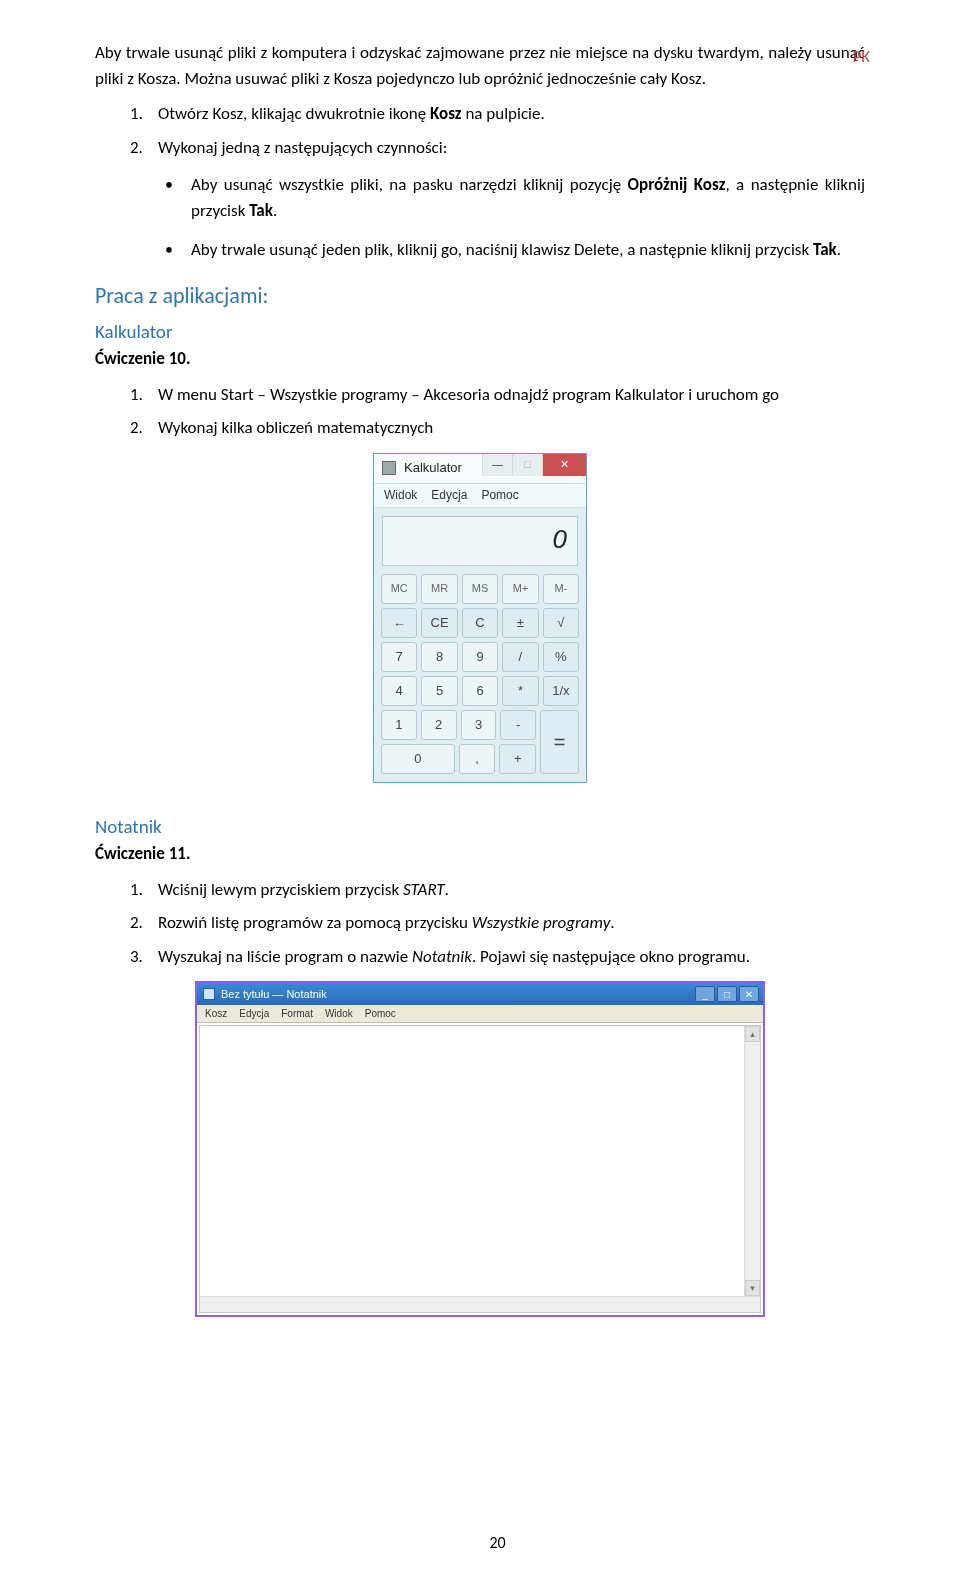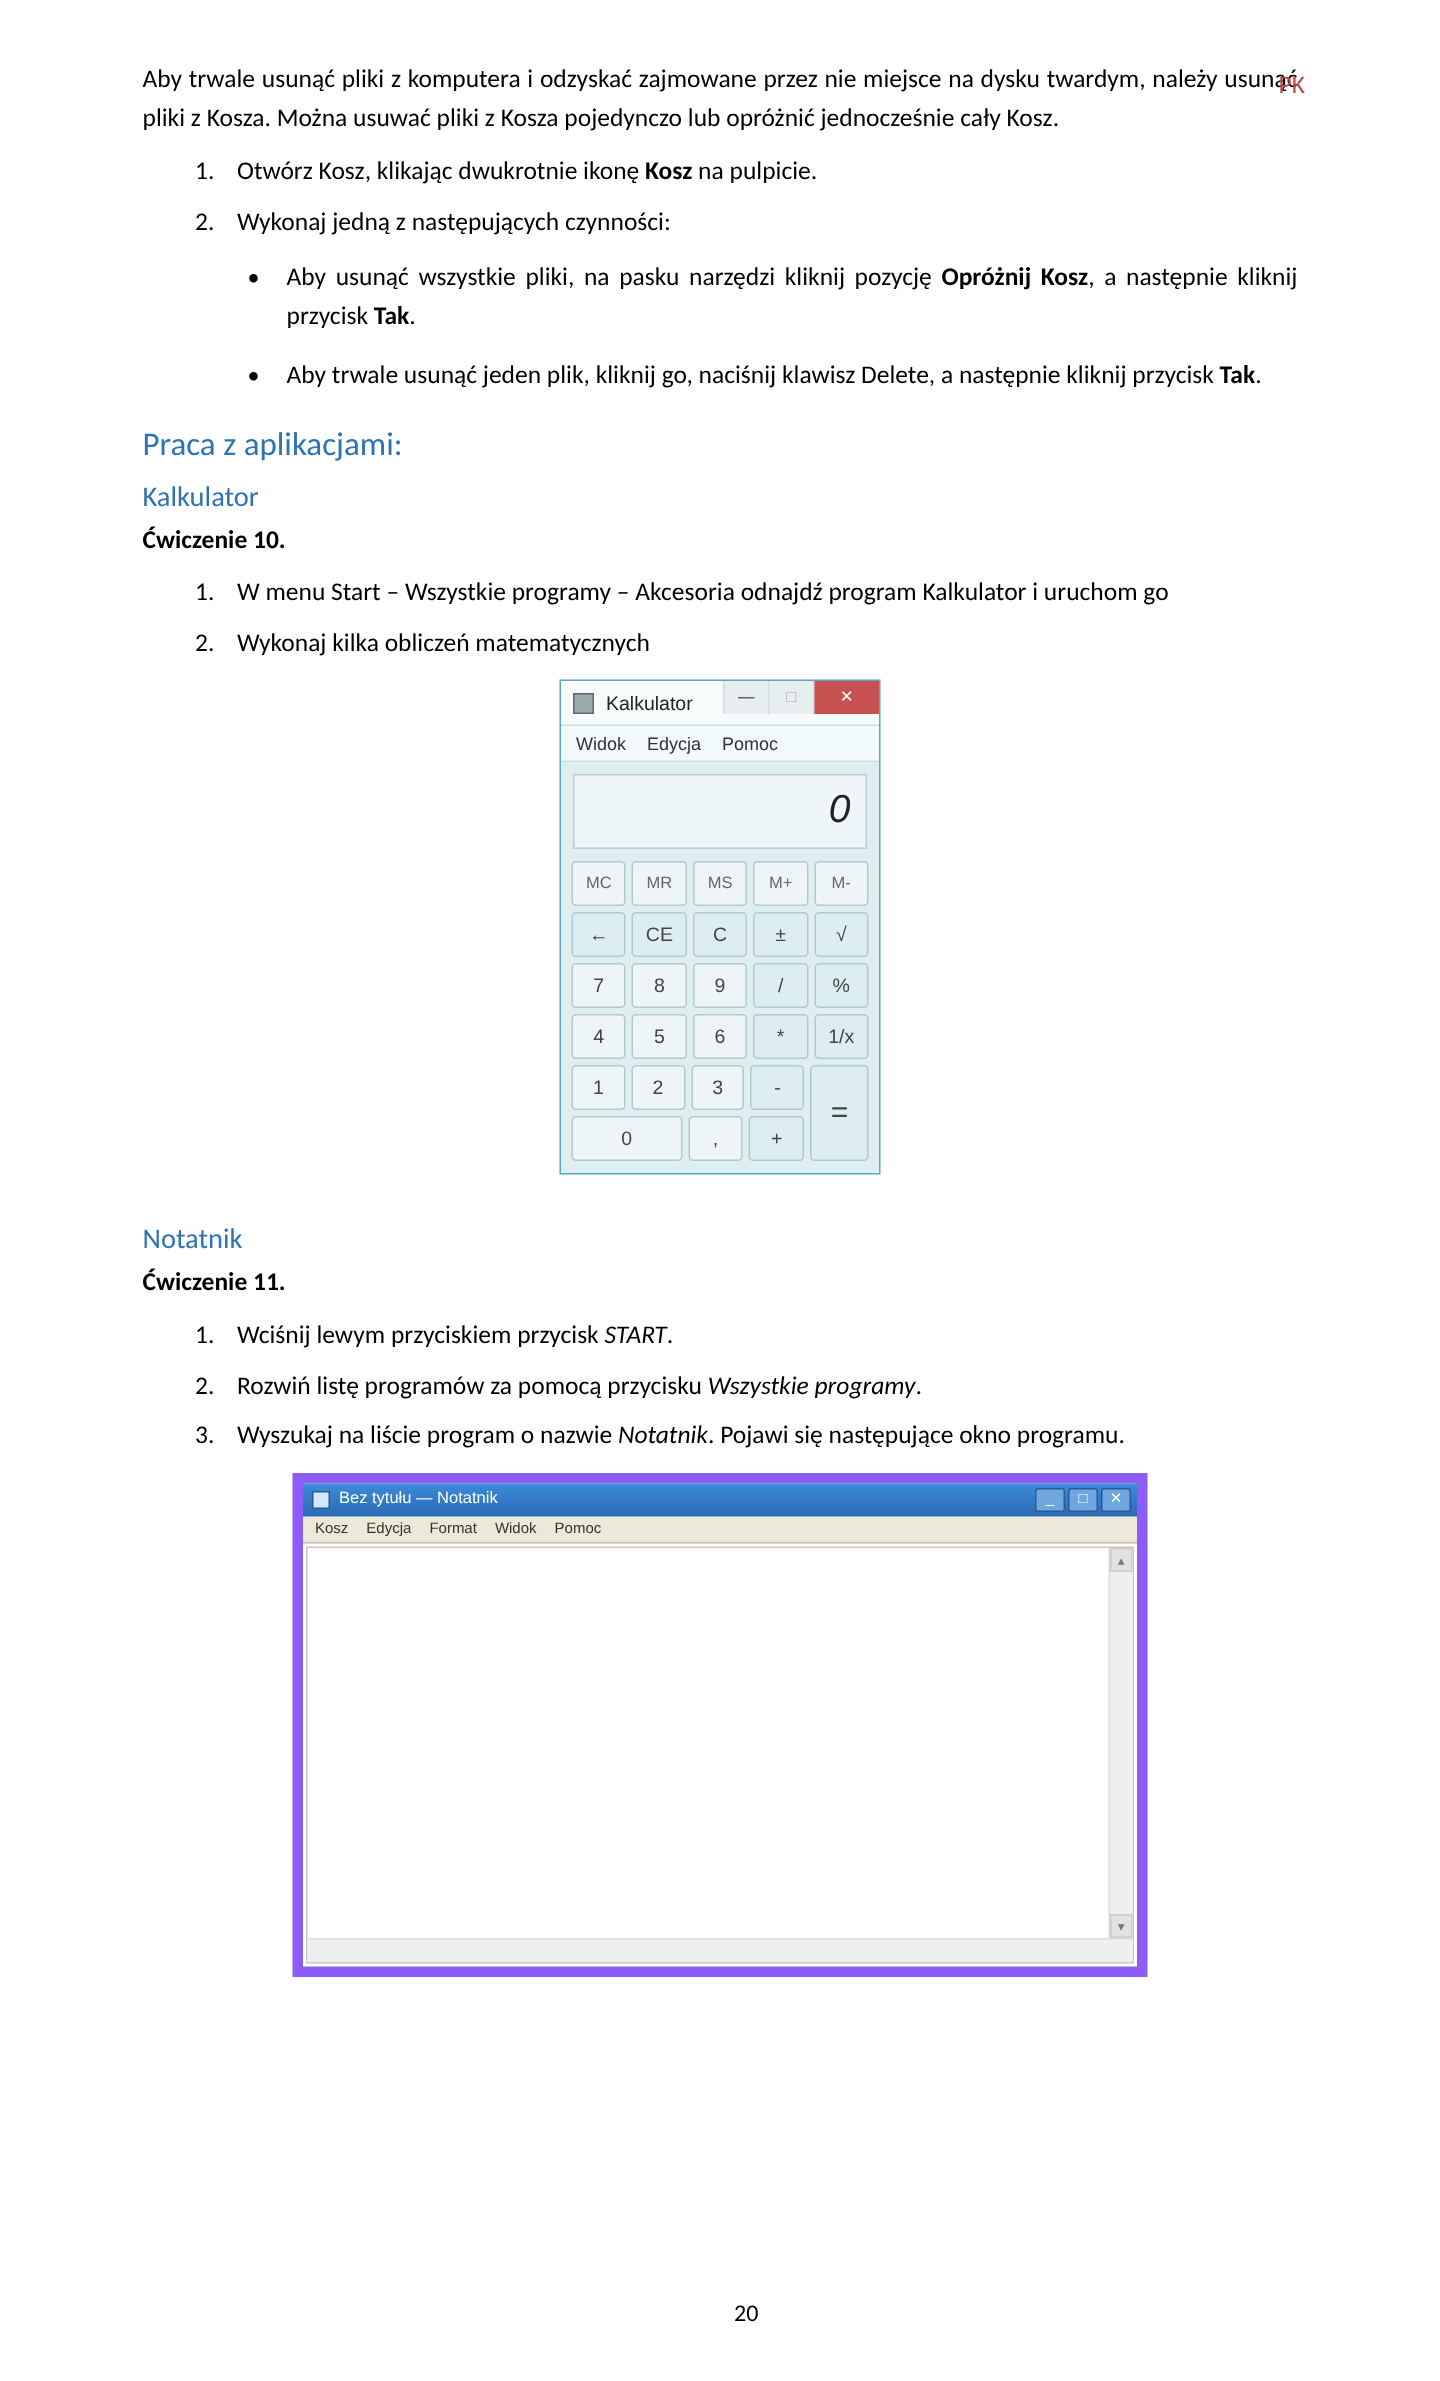--- a/index.html
+++ b/index.html
@@ -117,21 +117,21 @@
     font-size: 20px;
     color: #444;
   }
   .cbtn.wide { flex: 2.06; }
 
   
   .notepad-wrap { display: flex; justify-content: center; margin-top: 10px; }
   .notepad {
     width: 570px;
     height: 336px;
-    border: 7px solid #8b5cf6;
+    border: 2px solid #8b5cf6;
     background: #fff;
     font-family: Tahoma, Arial, sans-serif;
     display: flex;
     flex-direction: column;
   }
   .np-title {
     height: 22px;
     background: linear-gradient(#3b8bd8, #2a6ab6);
     display: flex;
     align-items: center;

